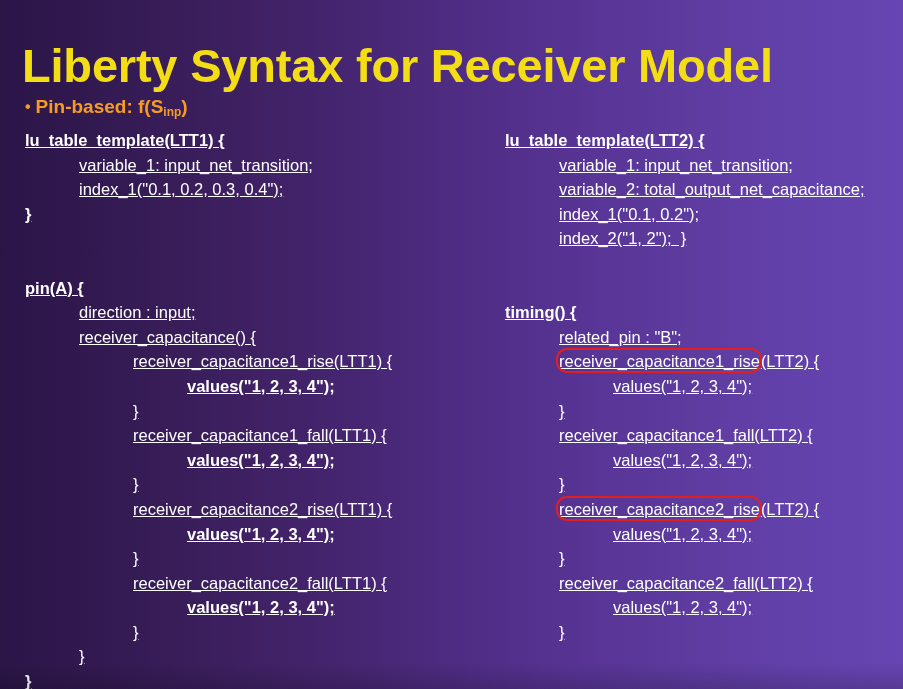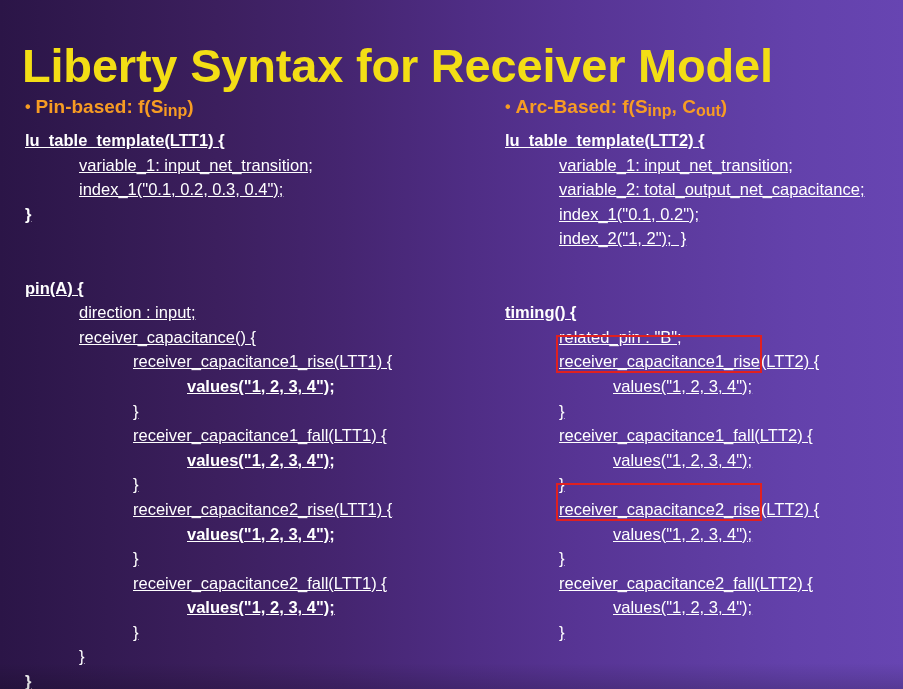--- a/index.html
+++ b/index.html
@@ -56,21 +56,21 @@
     white-space: nowrap;
     line-height: 22px;
   }
   .bullet-head .dot {
     color: #F79C23;
     font-size: 16px;
     margin-right: 5px;
     vertical-align: 1px;
   }
   .bullet-head sub {
-    font-size: 16px;
+    font-size: 12px;
     vertical-align: -3px;
     line-height: 0;
   }
 
   .code-col {
     position: absolute;
     top: 128px;
     font-size: 16.5px;
     line-height: 24.6px;
     color: #FFFFFF;
@@ -84,43 +84,41 @@
     white-space: pre;
     position: relative;
     text-decoration: underline;
   }
   .code-line.bold { font-weight: bold; }
   .code-line.blank { visibility: hidden; }
 
   .boxed {
     outline: 2px solid #E02020;
     outline-offset: 0px;
-    padding: 15px 0 1px 1px;
+    padding: 2px 0 1px 1px;
     position: relative;
     left: -1px;
+    border-radius: 9px;
   }
 
   .ind0 { padding-left: 0px;   }
   .ind1 { padding-left: 54px;  }
   .ind2 { padding-left: 108px; }
   .ind3 { padding-left: 162px; }
 </style>
 </head>
 <body>
 
 <div id="slide">
 
   <h1 class="title">Liberty Syntax for Receiver Model</h1>
 
   <div class="bullet-head" style="left:25px; top:96px;">
     <span class="dot">•</span><span>Pin-based: f(S</span><sub>inp</sub><span>)</span>
   </div>
 
-  <div class="bullet-head" style="left:505px; top:96px;">
-    <span class="dot">•</span><span>Arc-Based: f(S</span><sub>inp</sub><span>, C</span><sub>out</sub><span>)</span>
-  </div>
 
   <div class="code-col" id="col-left"><div class="code-line ind0 bold">lu_table_template(LTT1) {</div><div class="code-line ind1">variable_1: input_net_transition;</div><div class="code-line ind1">index_1("0.1, 0.2, 0.3, 0.4");</div><div class="code-line ind0 bold">}</div><div class="code-line ind0 blank">&nbsp;</div><div class="code-line ind0 blank">&nbsp;</div><div class="code-line ind0 bold">pin(A) {</div><div class="code-line ind1">direction : input;</div><div class="code-line ind1">receiver_capacitance() {</div><div class="code-line ind2">receiver_capacitance1_rise(LTT1) {</div><div class="code-line ind3 bold">values("1, 2, 3, 4");</div><div class="code-line ind2">}</div><div class="code-line ind2">receiver_capacitance1_fall(LTT1) {</div><div class="code-line ind3 bold">values("1, 2, 3, 4");</div><div class="code-line ind2">}</div><div class="code-line ind2">receiver_capacitance2_rise(LTT1) {</div><div class="code-line ind3 bold">values("1, 2, 3, 4");</div><div class="code-line ind2">}</div><div class="code-line ind2">receiver_capacitance2_fall(LTT1) {</div><div class="code-line ind3 bold">values("1, 2, 3, 4");</div><div class="code-line ind2">}</div><div class="code-line ind1">}</div><div class="code-line ind0 bold">}</div></div>
 
   <div class="code-col" id="col-right"><div class="code-line ind0 bold">lu_table_template(LTT2) {</div><div class="code-line ind1">variable_1: input_net_transition;</div><div class="code-line ind1">variable_2: total_output_net_capacitance;</div><div class="code-line ind1">index_1("0.1, 0.2");</div><div class="code-line ind1">index_2("1, 2");  }</div><div class="code-line ind0 blank">&nbsp;</div><div class="code-line ind0 blank">&nbsp;</div><div class="code-line ind0 bold">timing() {</div><div class="code-line ind1">related_pin : "B";</div><div class="code-line ind1"><span class="boxed">receiver_capacitance1_rise</span><span>(LTT2) {</span></div><div class="code-line ind2">values("1, 2, 3, 4");</div><div class="code-line ind1">}</div><div class="code-line ind1">receiver_capacitance1_fall(LTT2) {</div><div class="code-line ind2">values("1, 2, 3, 4");</div><div class="code-line ind1">}</div><div class="code-line ind1"><span class="boxed">receiver_capacitance2_rise</span><span>(LTT2) {</span></div><div class="code-line ind2">values("1, 2, 3, 4");</div><div class="code-line ind1">}</div><div class="code-line ind1">receiver_capacitance2_fall(LTT2) {</div><div class="code-line ind2">values("1, 2, 3, 4");</div><div class="code-line ind1">}</div></div>
 
   <div class="bottom-shade"></div>
 </div>
 
 </body></html>

